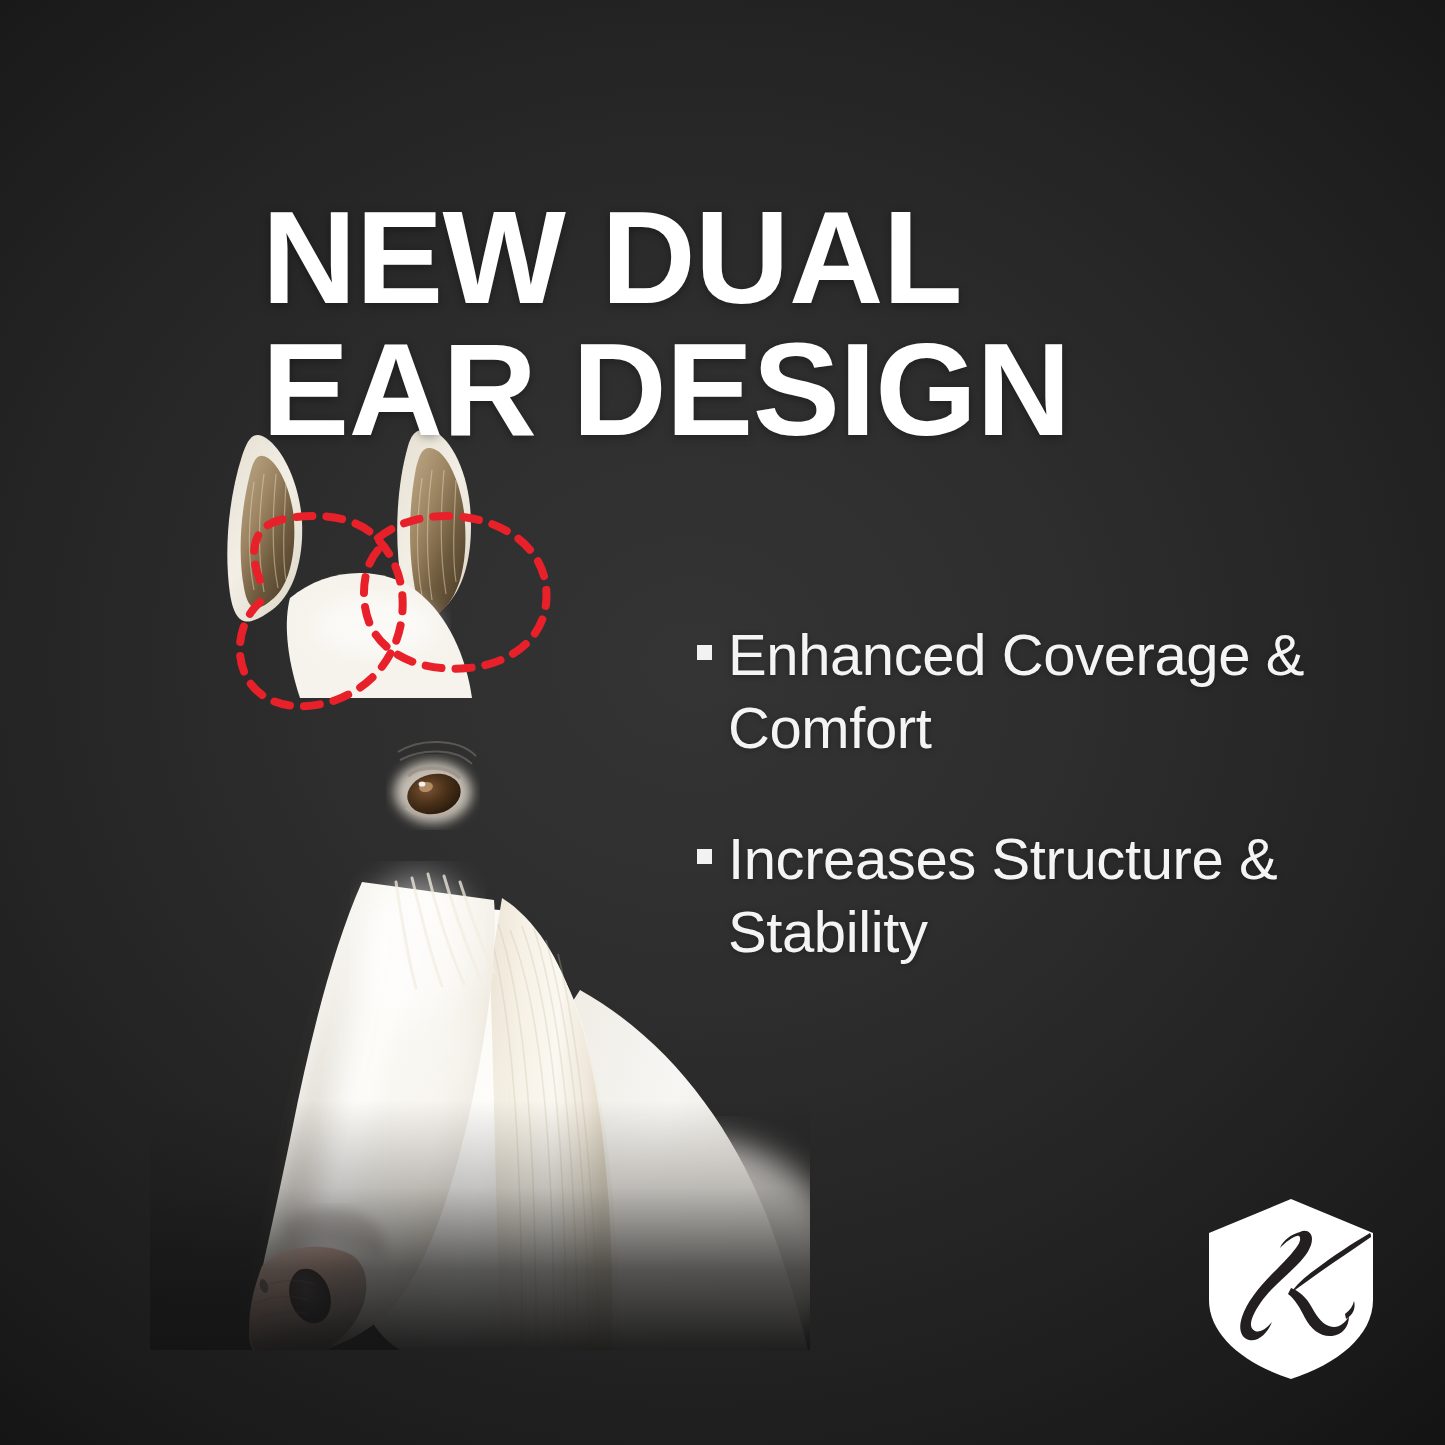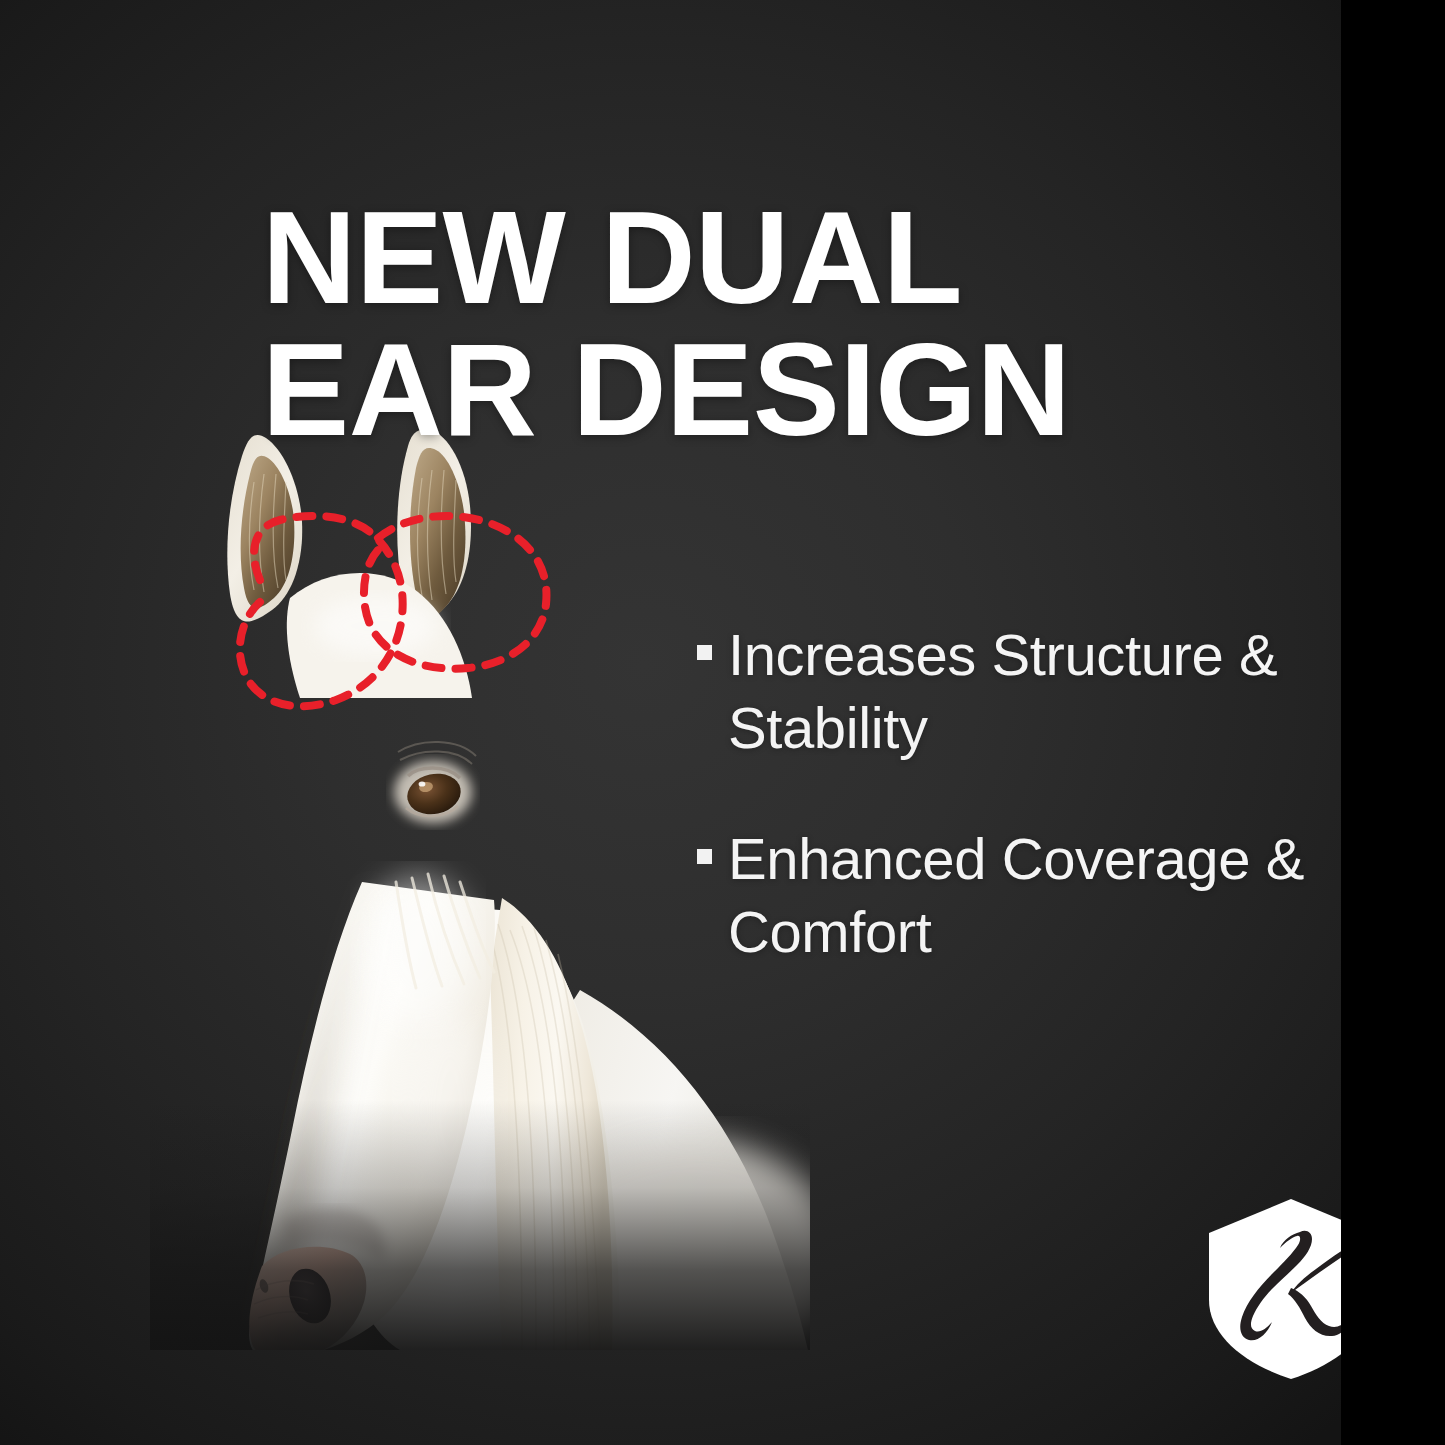--- a/index.html
+++ b/index.html
@@ -3,21 +3,21 @@
 <meta charset="utf-8">
 <title>New Dual Ear Design</title>
 <style>
   html, body {
     margin: 0;
     padding: 0;
     background: #000;
   }
   #poster {
     position: relative;
-    width: 1341px;
+    width: 1445px;
     height: 1445px;
     overflow: hidden;
     font-family: "Liberation Sans", sans-serif;
     background-color: #1a1a1a;
     background-image:
       radial-gradient(ellipse 78% 70% at 48% 46%, #343434 0%, #2e2e2e 32%, #242424 62%, #1a1a1a 88%, #141414 100%);
   }
 
   
   .headline {
@@ -303,25 +303,25 @@
   </svg>
 
   <h1 class="headline">
     <span class="hl-line l1">NEW DUAL</span>
     <span class="hl-line l2">EAR DESIGN</span>
   </h1>
 
   <ul class="bullets" style="list-style:none;margin:0;padding:0;">
     <li class="bullet-item">
       <span class="bullet-marker"></span>
-      <span class="bullet-text">Increases Structure &amp; Stability</span>
+      <span class="bullet-text">Enhanced Coverage &amp; Comfort</span>
     </li>
     <li class="bullet-item">
       <span class="bullet-marker"></span>
-      <span class="bullet-text">Enhanced Coverage &amp; Comfort</span>
+      <span class="bullet-text">Increases Structure &amp; Stability</span>
     </li>
   </ul>
 
   <div class="logo">
     <span class="sr-only">K</span>
     <svg viewBox="0 0 176 186">
 
       <path d="M88 3 L170 37 L170 104 C170 140 134 168 88 183 C42 168 6 140 6 104 L6 37 Z" fill="#ffffff"></path>
 
       <g fill="#231f20">

